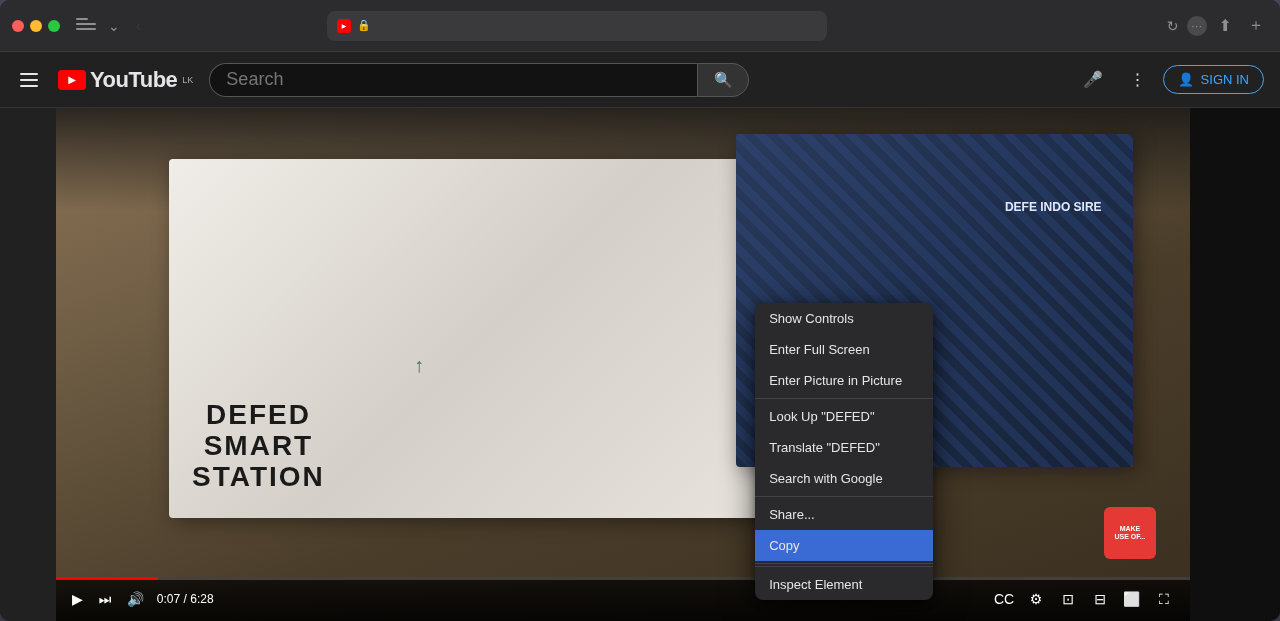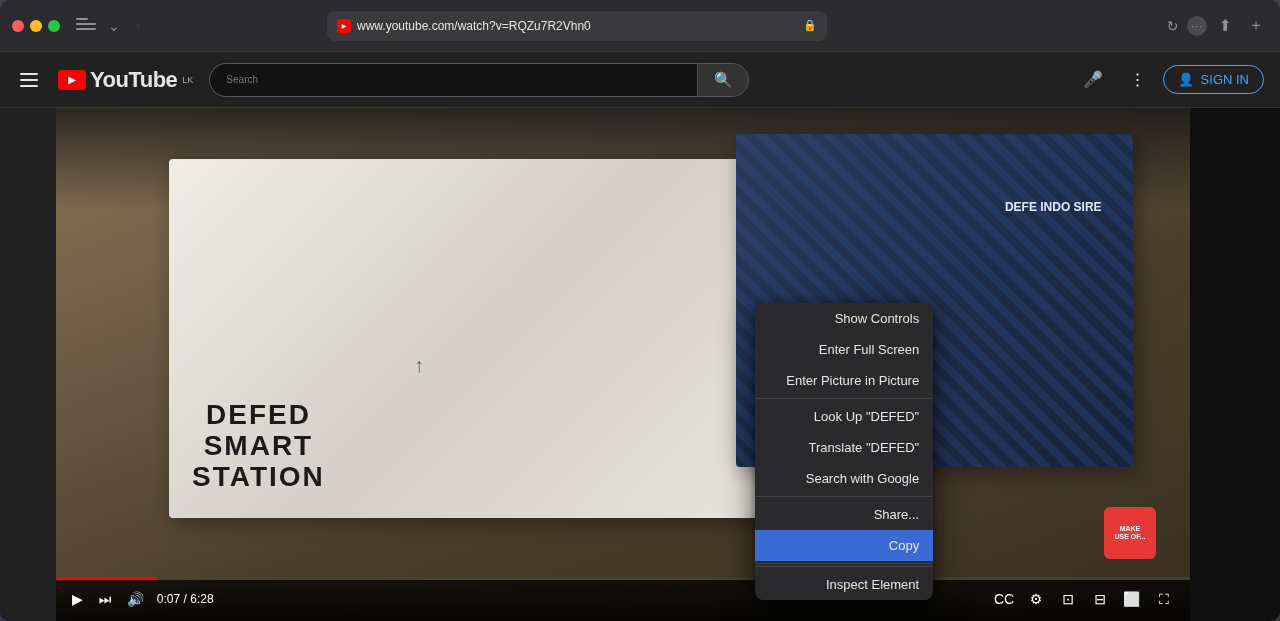--- a/index.html
+++ b/index.html
@@ -231,21 +231,21 @@
       height: 34px;
     }
 
     .yt-search-input {
       flex: 1;
       background: #121212;
       border: 1px solid #555;
       border-right: none;
       border-radius: 20px 0 0 20px;
       color: #aaa;
-      font-size: 10px;
+      font-size: 18px;
       padding: 0 16px;
       outline: none;
     }
 
     .yt-search-btn {
       width: 52px;
       background: #333;
       border: 1px solid #555;
       border-radius: 0 20px 20px 0;
       display: flex;
@@ -509,21 +509,21 @@
       background: #2a2a2c;
       border-radius: 8px;
       box-shadow: 0 8px 32px rgba(0,0,0,0.6), 0 2px 8px rgba(0,0,0,0.4);
       overflow: hidden;
       z-index: 1000;
     }
 
     .ctx-item {
       display: flex;
       align-items: center;
-      justify-content: flex-end;
+      justify-content: flex-start;
       padding: 8px 14px;
       color: #e5e5e7;
       font-size: 13px;
       cursor: pointer;
     }
 
     .ctx-item.highlighted {
       background: #3a6bd4;
     }
 
@@ -553,21 +553,20 @@
       <span></span>
         <span></span>
         <span></span>
     </div>
     <div class="titlebar-chevron">⌄</div>
     <div class="titlebar-nav">
       <span class="nav-arrow disabled">‹</span>
     </div>
     <div class="address-bar">
       <div class="youtube-favicon"></div>
-      <span class="address-text">www.youtube.com/watch?v=RQZu7R2Vhn0</span>
       <span class="lock-icon">🔒</span>
     </div>
     <div class="titlebar-right">
       <span class="refresh-btn">↻</span>
       <div class="more-btn">···</div>
       <span class="titlebar-icon-btn">⬆</span>
       <span class="titlebar-icon-btn">＋</span>
     </div>
   </div>
 

